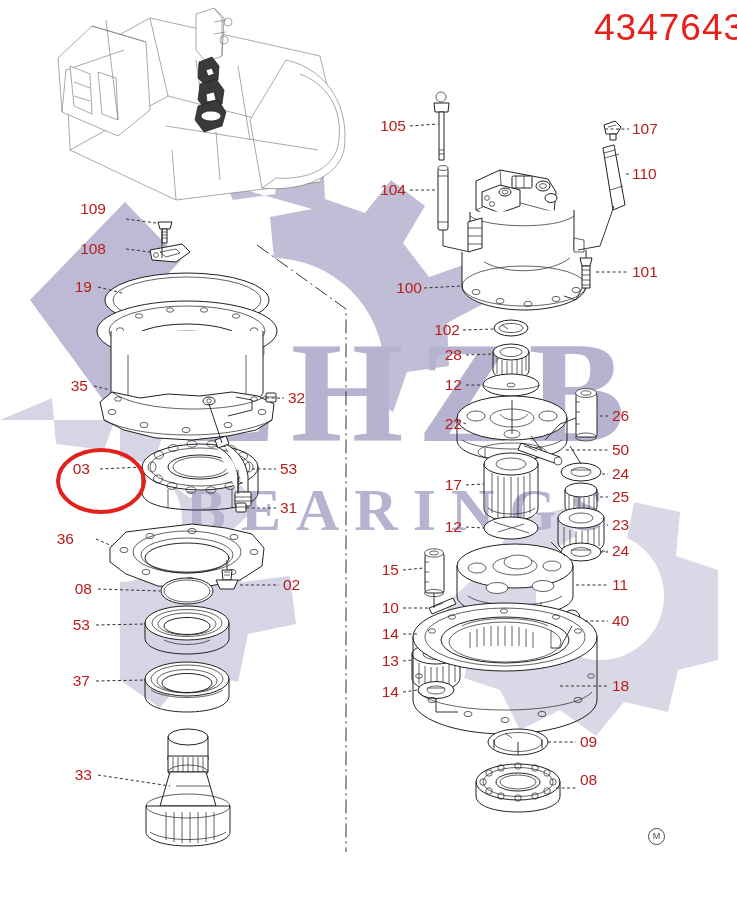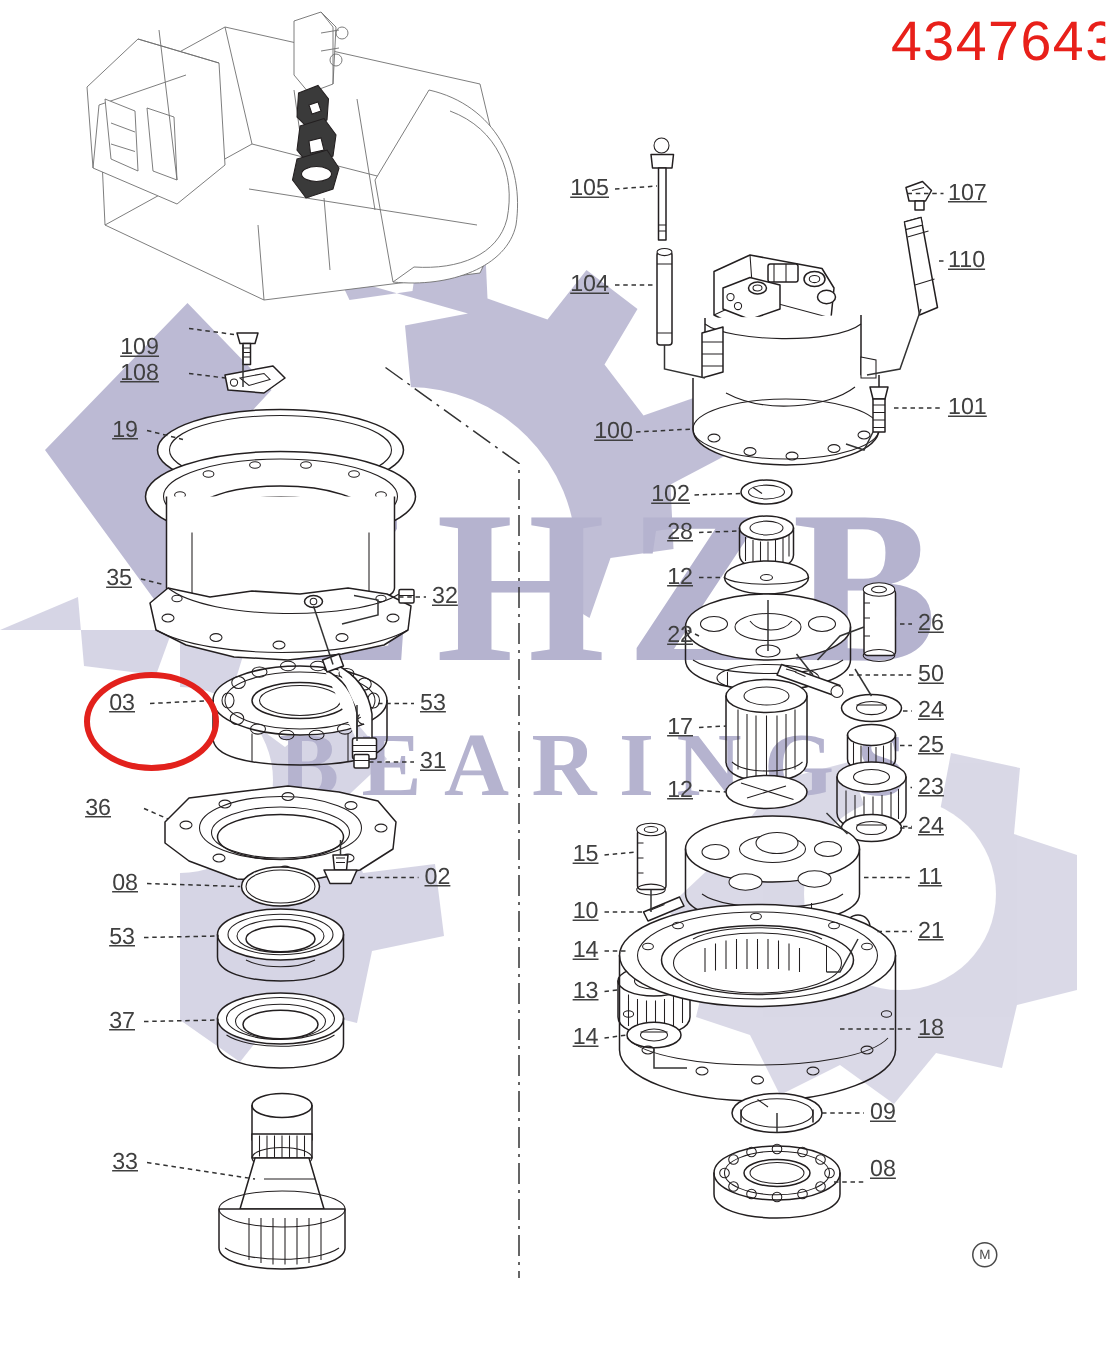--- a/index.html
+++ b/index.html
@@ -19,23 +19,23 @@
   }
   #wm-main{left:180px;top:320px;font-size:145px;letter-spacing:14px;}
   #wm-sub{left:186px;top:480px;font-size:60px;letter-spacing:15px;}
 
   
   #drawing{position:absolute;inset:0;z-index:2;}
   #drawing svg{display:block;}
 
   
   .lbl{
-    position:absolute;z-index:4;color:#404040;font-size:15.5px;
+    position:absolute;z-index:4;color:#b91c1c;font-size:15.5px;
     font-family:"Liberation Sans","DejaVu Sans",sans-serif;
-    white-space:nowrap;line-height:1;text-decoration:underline;
+    white-space:nowrap;line-height:1;
   }
   .lbl.r{text-align:right;}
 
   
   #title{
     position:absolute;z-index:5;left:549px;top:7px;
     color:#e8201a;font-size:37px;font-weight:normal;letter-spacing:1px;
     font-family:"Liberation Sans","DejaVu Sans",sans-serif;
     margin-left:45px;
   }
@@ -653,21 +653,21 @@
       <path class="lead" d="M556 788 L576 788"></path>
 
       <path class="lead" d="M600 552 L608 552"></path>
       <path class="leadsolid" d="M565 556 L551 542"></path>
 
       <path class="leadsolid" d="M512 434 L512 400"></path>
     </g>
   </svg>
   </div>
 
-  <div class="lbl r" style="left:78px;top:224px;width:28px">109</div>
+  <div class="lbl r" style="left:78px;top:201px;width:28px">109</div>
   <div class="lbl r" style="left:78px;top:241px;width:28px">108</div>
   <div class="lbl r" style="left:64px;top:279px;width:28px">19</div>
   <div class="lbl r" style="left:60px;top:378px;width:28px">35</div>
   <div class="lbl" style="left:288px;top:390px">32</div>
   <div class="lbl r" style="left:62px;top:461px;width:28px">03</div>
   <div class="lbl" style="left:280px;top:461px">53</div>
   <div class="lbl" style="left:280px;top:500px">31</div>
   <div class="lbl r" style="left:46px;top:531px;width:28px">36</div>
   <div class="lbl r" style="left:64px;top:581px;width:28px">08</div>
   <div class="lbl" style="left:283px;top:577px">02</div>
@@ -690,21 +690,21 @@
   <div class="lbl" style="left:612px;top:466px">24</div>
   <div class="lbl r" style="left:438px;top:477px;width:24px">17</div>
   <div class="lbl" style="left:612px;top:489px">25</div>
   <div class="lbl r" style="left:438px;top:519px;width:24px">12</div>
   <div class="lbl" style="left:612px;top:517px">23</div>
   <div class="lbl" style="left:612px;top:543px">24</div>
   <div class="lbl r" style="left:375px;top:562px;width:24px">15</div>
   <div class="lbl" style="left:612px;top:577px">11</div>
   <div class="lbl r" style="left:375px;top:600px;width:24px">10</div>
   <div class="lbl r" style="left:375px;top:626px;width:24px">14</div>
-  <div class="lbl" style="left:612px;top:613px">21</div>
+  <div class="lbl" style="left:612px;top:613px">40</div>
   <div class="lbl r" style="left:375px;top:653px;width:24px">13</div>
   <div class="lbl r" style="left:375px;top:684px;width:24px">14</div>
   <div class="lbl" style="left:612px;top:678px">18</div>
   <div class="lbl" style="left:580px;top:734px">09</div>
   <div class="lbl" style="left:580px;top:772px">08</div>
 
   <div id="highlight"></div>
 
   <div id="title">4347643</div>
 

